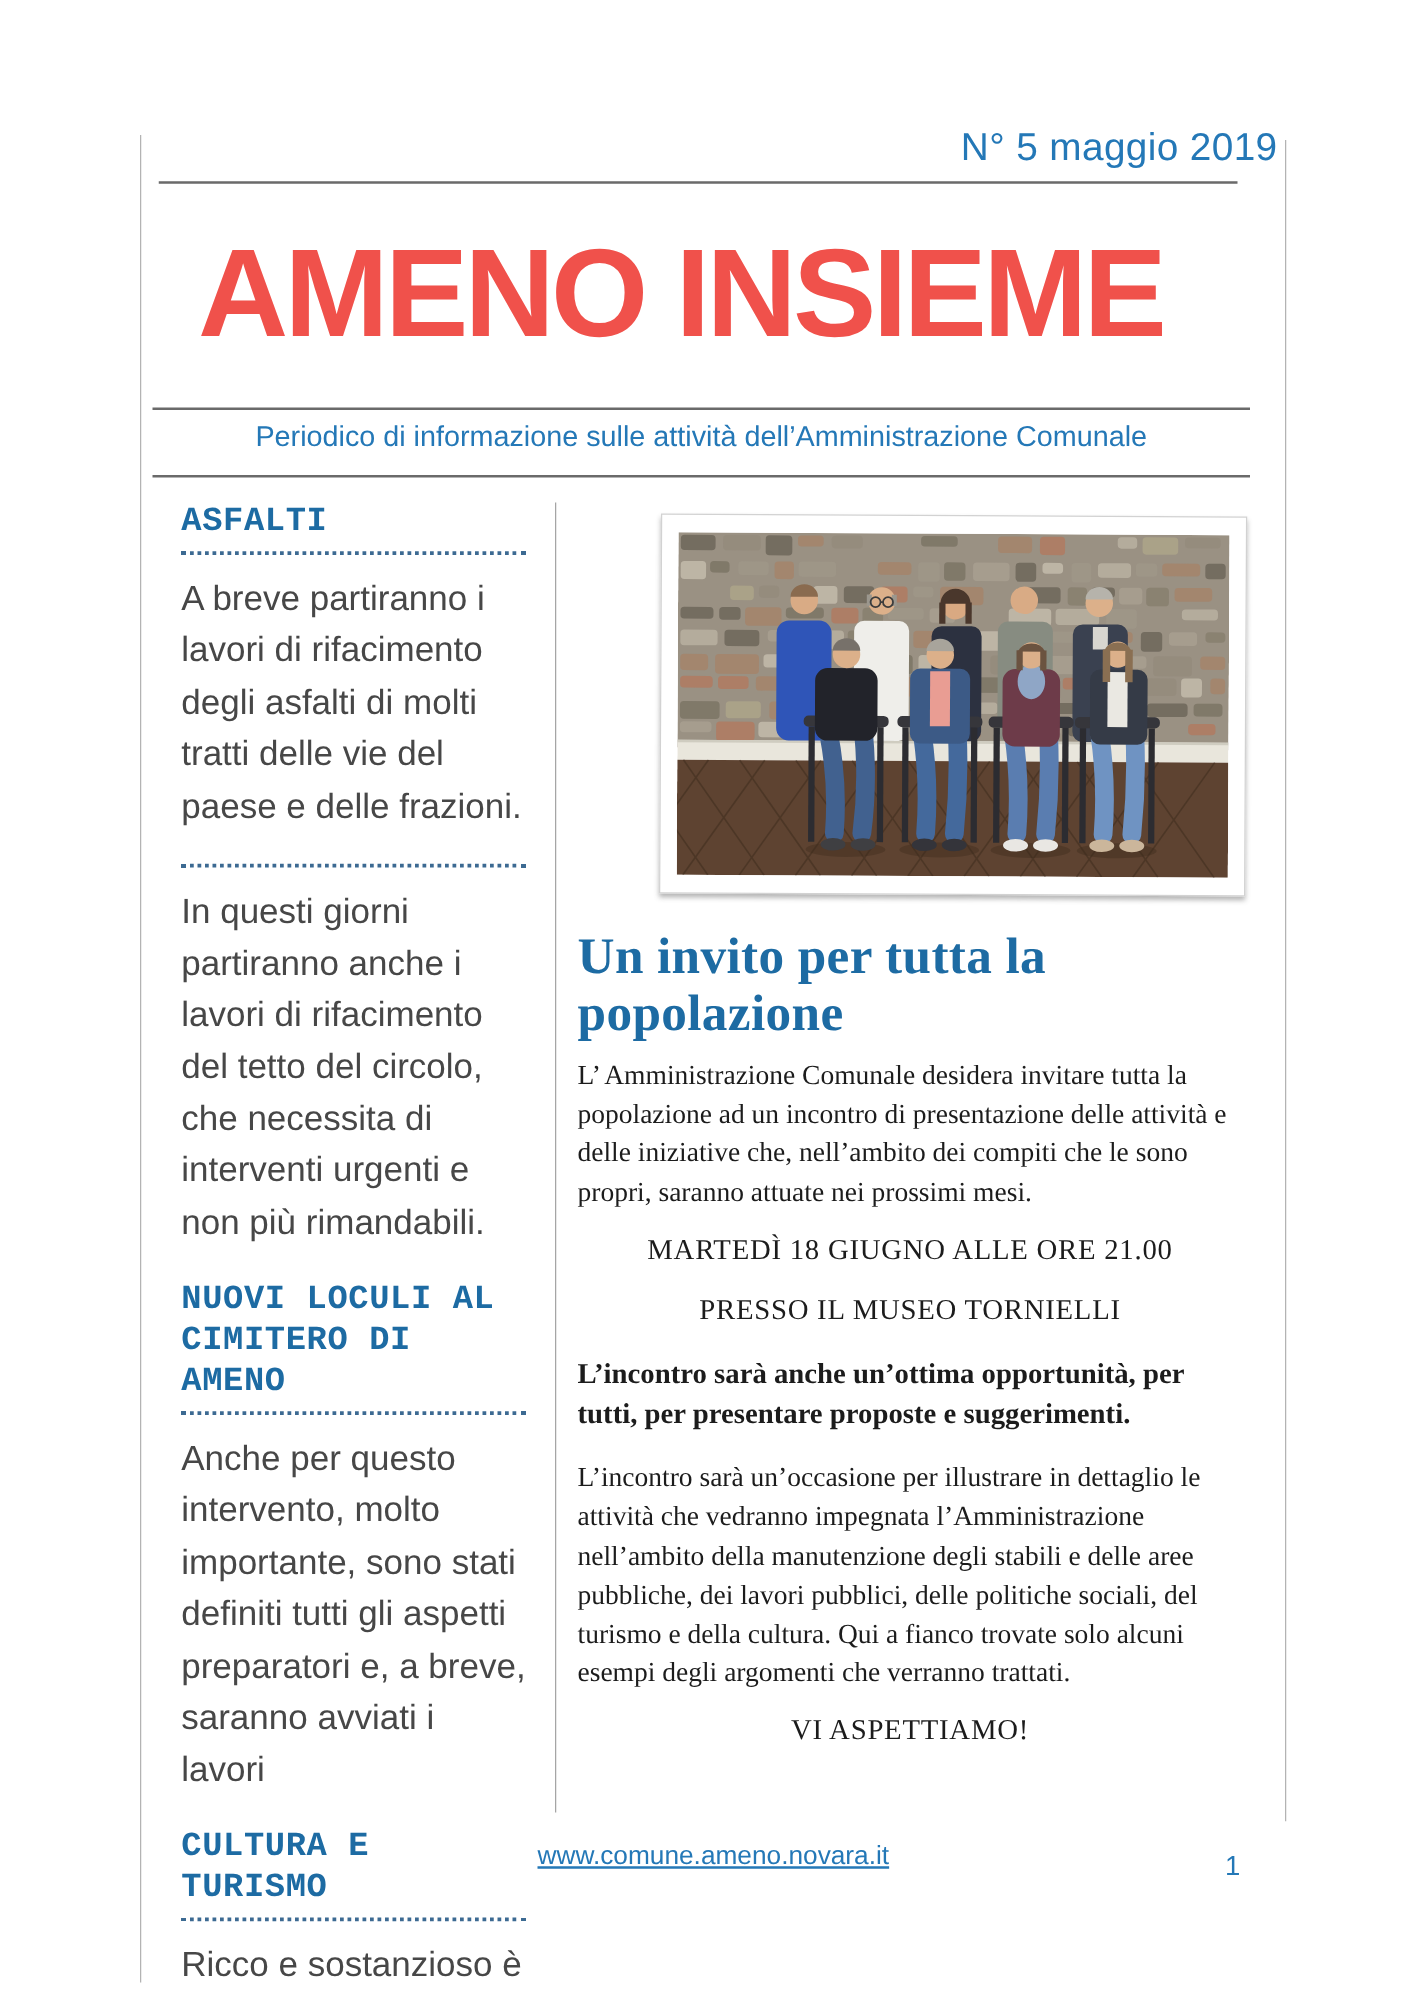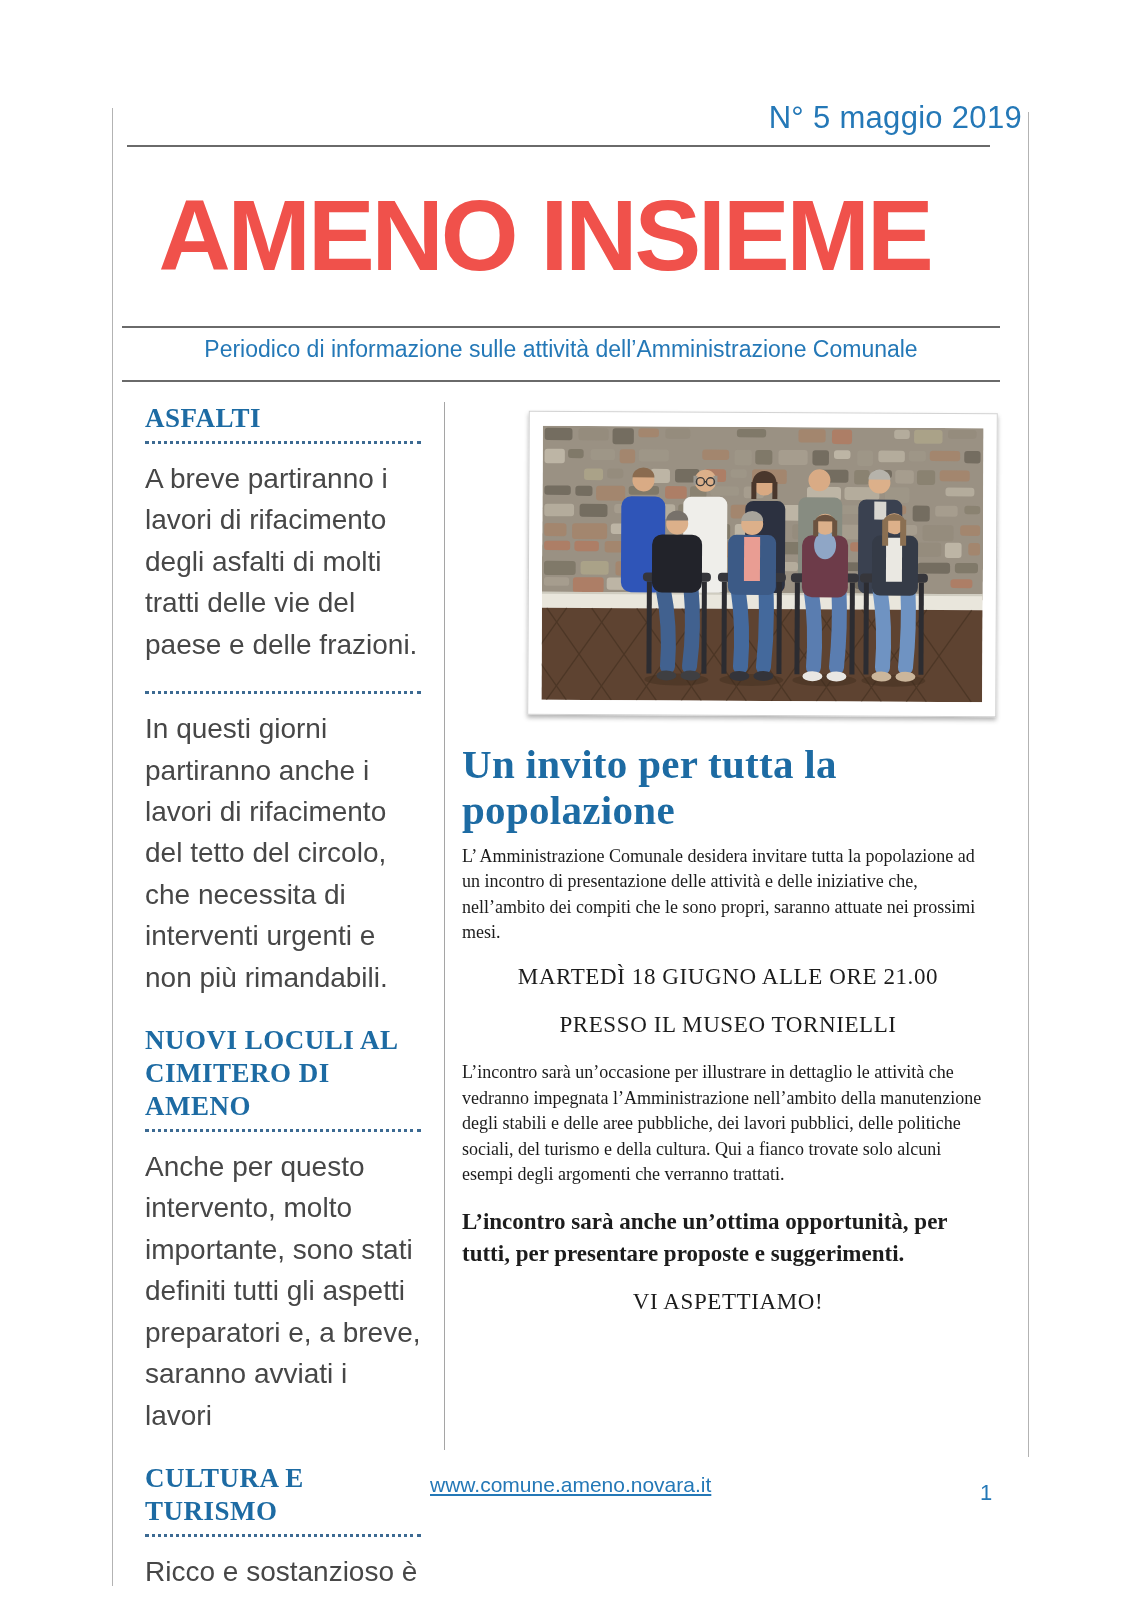--- a/index.html
+++ b/index.html
@@ -18,35 +18,35 @@
   .main-title{position:absolute;top:178px;left:113px;width:863px;text-align:center;
               font-size:100px;font-weight:bold;letter-spacing:-3px;color:#f0514b;
               font-family:"Liberation Sans",sans-serif;white-space:nowrap;}
   .subtitle{position:absolute;top:336px;left:122px;width:878px;text-align:center;
             font-size:23px;color:#2478b7;}
 
   .col-divider{position:absolute;left:444px;top:402px;width:1px;height:1048px;background:#8f8f8f;opacity:.8;}
 
   .left-col{position:absolute;left:145px;top:402px;width:276px;}
   .lsec{margin-bottom:26px;}
-  .lh{margin:0 0 6px 0;font-family:Liberation Serif, serif;
+  .lh{margin:0 0 6px 0;font-family:Liberation Mono, monospace;
       font-weight:bold;color:#1d6ba3;font-size:27px;line-height:1.22;letter-spacing:.5px;}
   .dots{height:0;border-bottom:3px dotted #3c6a92;margin:4px 0 14px 0;}
   .lp{margin:0;font-size:28px;line-height:1.48;color:#474747;}
 
   .right-col{position:absolute;left:462px;top:402px;width:532px;}
   .photo-frame{position:absolute;left:66px;top:10px;width:441px;height:276px;background:#fff;
                border:1px solid #d2d2d2;padding:13px;box-shadow:0 3px 4px rgba(90,90,90,.45);
                transform:rotate(.3deg);}
   .photo-frame svg{display:block;width:441px;height:276px;}
   .article{position:absolute;left:0;top:340px;width:532px;}
   .ah{margin:0 0 10px 0;font-family:"Liberation Serif","DejaVu Serif",serif;font-weight:bold;
       color:#1d6ba3;font-size:41px;line-height:1.12;letter-spacing:.3px;}
   .ap{margin:0 0 18px 0;font-family:"Liberation Serif","DejaVu Serif",serif;
-      font-size:18px;line-height:1.42;color:#1c1c1c;}
+      font-size:22px;line-height:1.42;color:#1c1c1c;}
   .ap-bold{font-weight:bold;font-size:23px;}
   .centerline{text-align:center;font-weight:normal;letter-spacing:.6px;
       font-family:"Liberation Serif","DejaVu Serif",serif;font-size:23px;color:#1c1c1c;
       margin:0 0 22px 0;}
 
   .website{position:absolute;left:430px;top:1473px;font-size:21px;color:#2478b7;
            text-decoration:underline;cursor:pointer;}
   .pagenum{position:absolute;left:980px;top:1480px;font-size:22px;color:#2478b7;}
 </style>
 </head>
@@ -345,21 +345,21 @@
           </g>
         </g>
       </svg>
     </div>
 
     <div class="article">
       <h1 class="ah">Un invito per tutta la popolazione</h1>
       <p class="ap">L’ Amministrazione Comunale desidera invitare tutta la popolazione ad un incontro di presentazione delle attività e delle iniziative che, nell’ambito dei compiti che le sono propri,  saranno attuate nei prossimi mesi.</p>
       <p class="centerline">MARTEDÌ 18  GIUGNO ALLE ORE 21.00</p>
       <p class="centerline">PRESSO IL MUSEO TORNIELLI</p>
+      <p class="ap ap-bold">L’incontro sarà anche un’ottima opportunità, per tutti, per presentare proposte e suggerimenti.</p>
       <p class="ap">L’incontro sarà un’occasione per illustrare in dettaglio le attività che vedranno impegnata l’Amministrazione nell’ambito della manutenzione degli stabili e delle aree pubbliche, dei lavori pubblici, delle politiche sociali, del turismo e della cultura. Qui a fianco trovate solo alcuni esempi degli argomenti che verranno trattati.</p>
-      <p class="ap ap-bold">L’incontro sarà anche un’ottima opportunità, per tutti, per presentare proposte e suggerimenti.</p>
       <p class="centerline">VI ASPETTIAMO!</p>
     </div>
   </div>
 
   <a class="website">www.comune.ameno.novara.it</a>
   <div class="pagenum">1</div>
 </div>
 
 </body></html>

